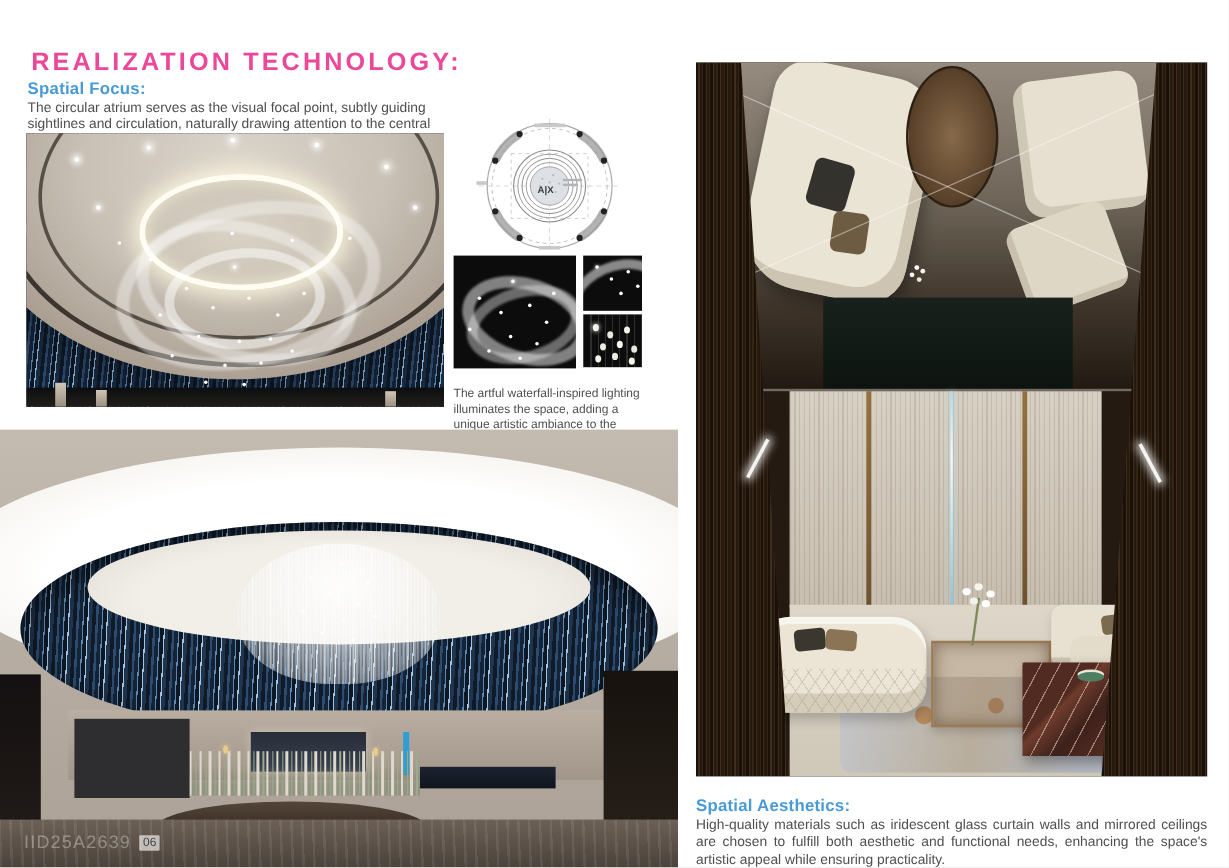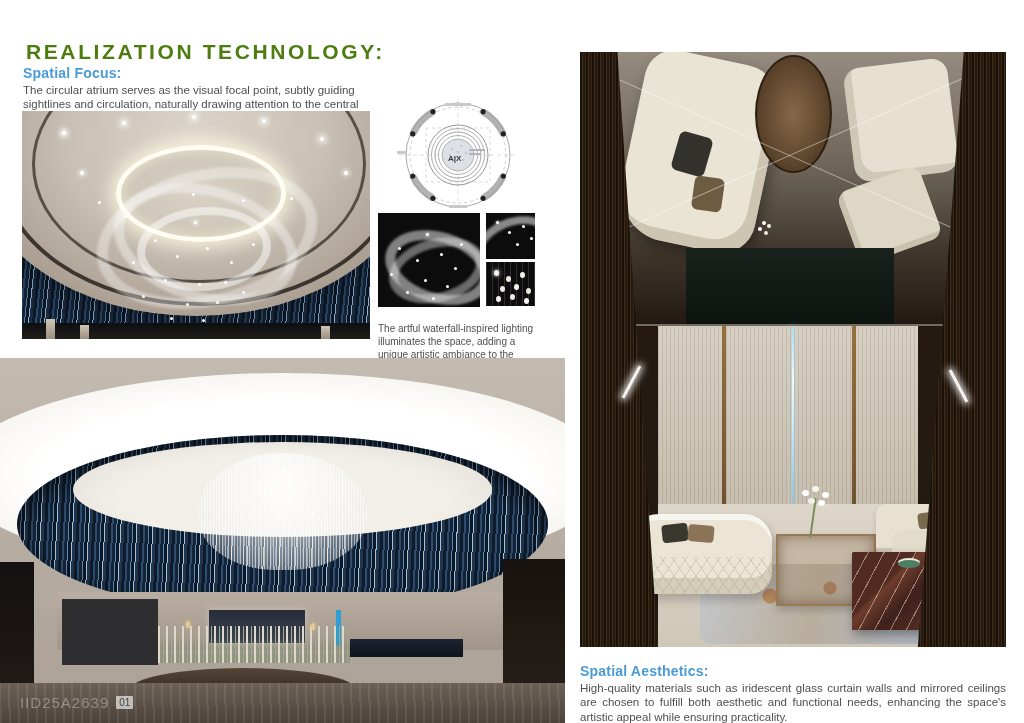--- a/index.html
+++ b/index.html
@@ -1,21 +1,21 @@
 <!DOCTYPE html>
 <html><head>
 <meta charset="utf-8">
 <style>
   html,body{margin:0;padding:0;background:#e8e8e8;}
   .page{position:relative;width:1024px;height:723px;background:#ffffff;overflow:hidden;
         font-family:"Liberation Sans","DejaVu Sans",sans-serif;}
 
   
   .main-title{position:absolute;left:26px;top:26px;font-size:21px;font-weight:800;
-              letter-spacing:2.6px;color:#4d7c0f;}
+              letter-spacing:2.6px;color:#ec4899;}
   .sec-head{position:absolute;font-size:14px;font-weight:800;color:#4a9bd5;letter-spacing:.2px;}
   .sec-body{position:absolute;font-size:11.5px;line-height:1.28;color:#4e4f51;}
   .sf-head{left:23px;top:53px;}
   .sf-body{left:23px;top:71px;width:354px;}
   .ma-head{left:580px;top:651px;}
   .ma-body{left:580px;top:669px;width:426px;text-align:justify;}
   .thumb-caption{position:absolute;left:378px;top:312px;width:170px;font-size:10px;
                  line-height:1.3;color:#4e4f51;}
 
   
@@ -295,21 +295,21 @@
     <div class="lobby-blueaccent"></div>
     <div class="lobby-reception"></div>
     <div class="lobby-desk"></div>
     <div class="lobby-model"></div>
     <div class="lobby-podium"></div>
     <div class="lobby-floor"></div>
     <div class="lobby-sconce" style="left:33%;top:72%;"></div>
     <div class="lobby-sconce" style="left:55%;top:72.5%;"></div>
     <div class="watermark">
       <span class="wm-code">IID25A2639</span>
-      <span class="wm-page">01</span>
+      <span class="wm-page">06</span>
     </div>
   </div>
 
   <div class="photo-lounge">
     <div class="lounge-mirror">
       <div class="mirror-sofa-left"></div>
       <div class="mirror-pillow1"></div>
       <div class="mirror-pillow2"></div>
       <div class="mirror-rug"></div>
       <div class="mirror-table"></div>

